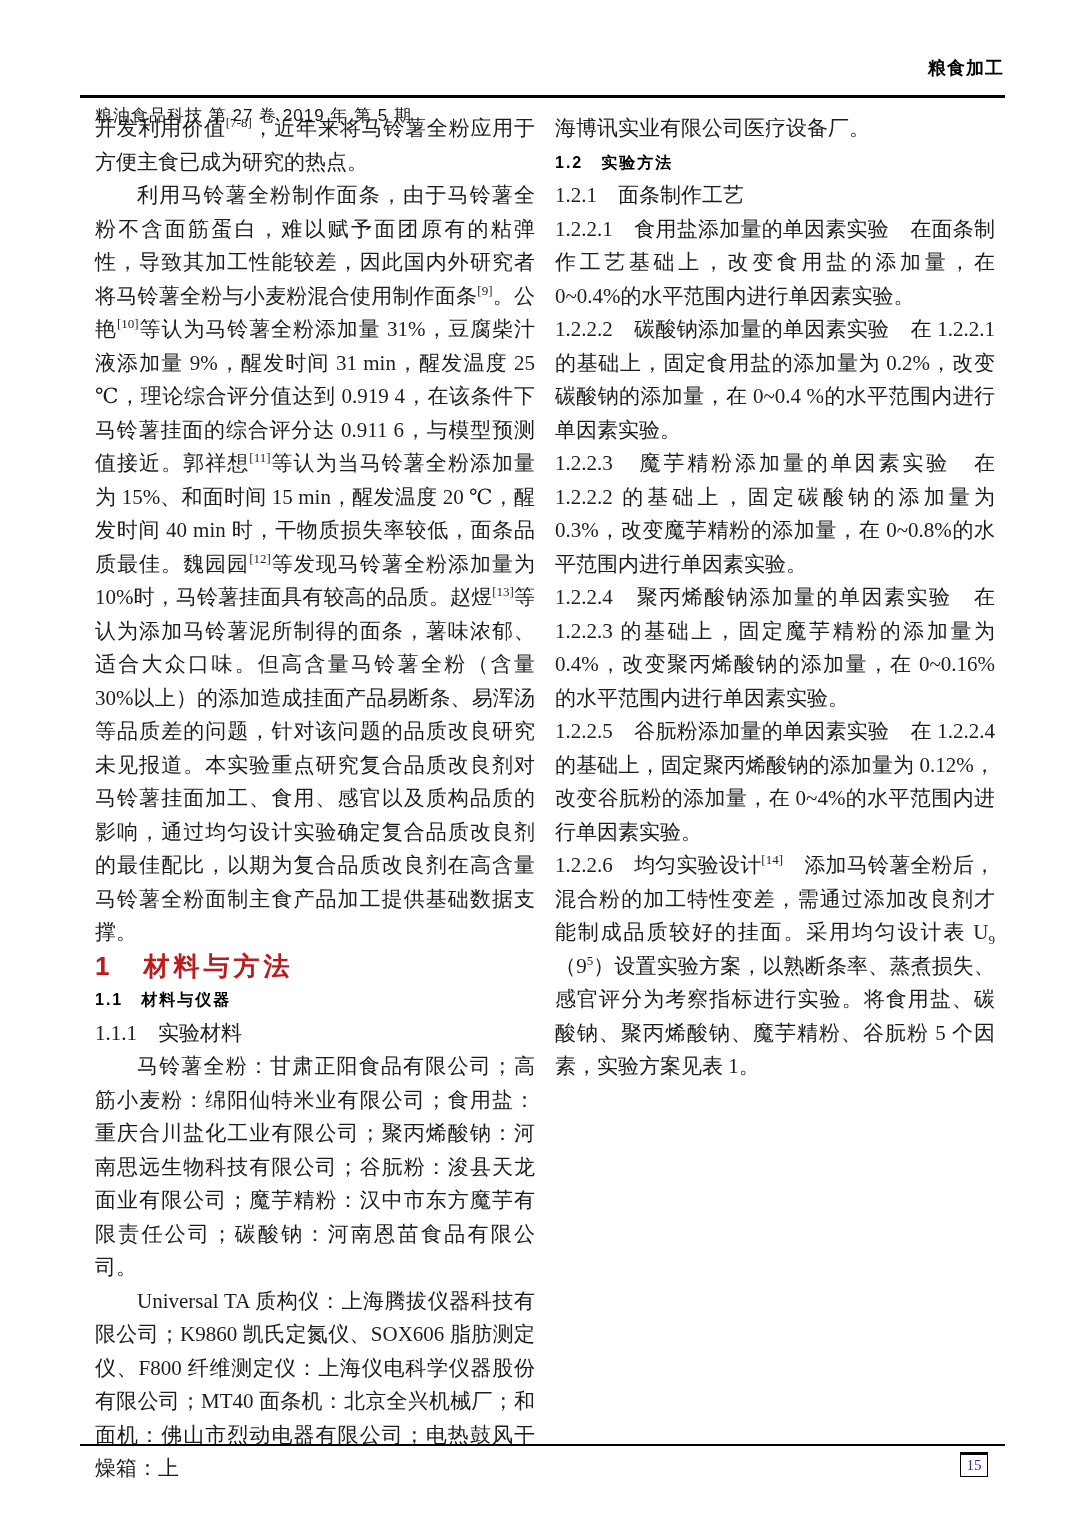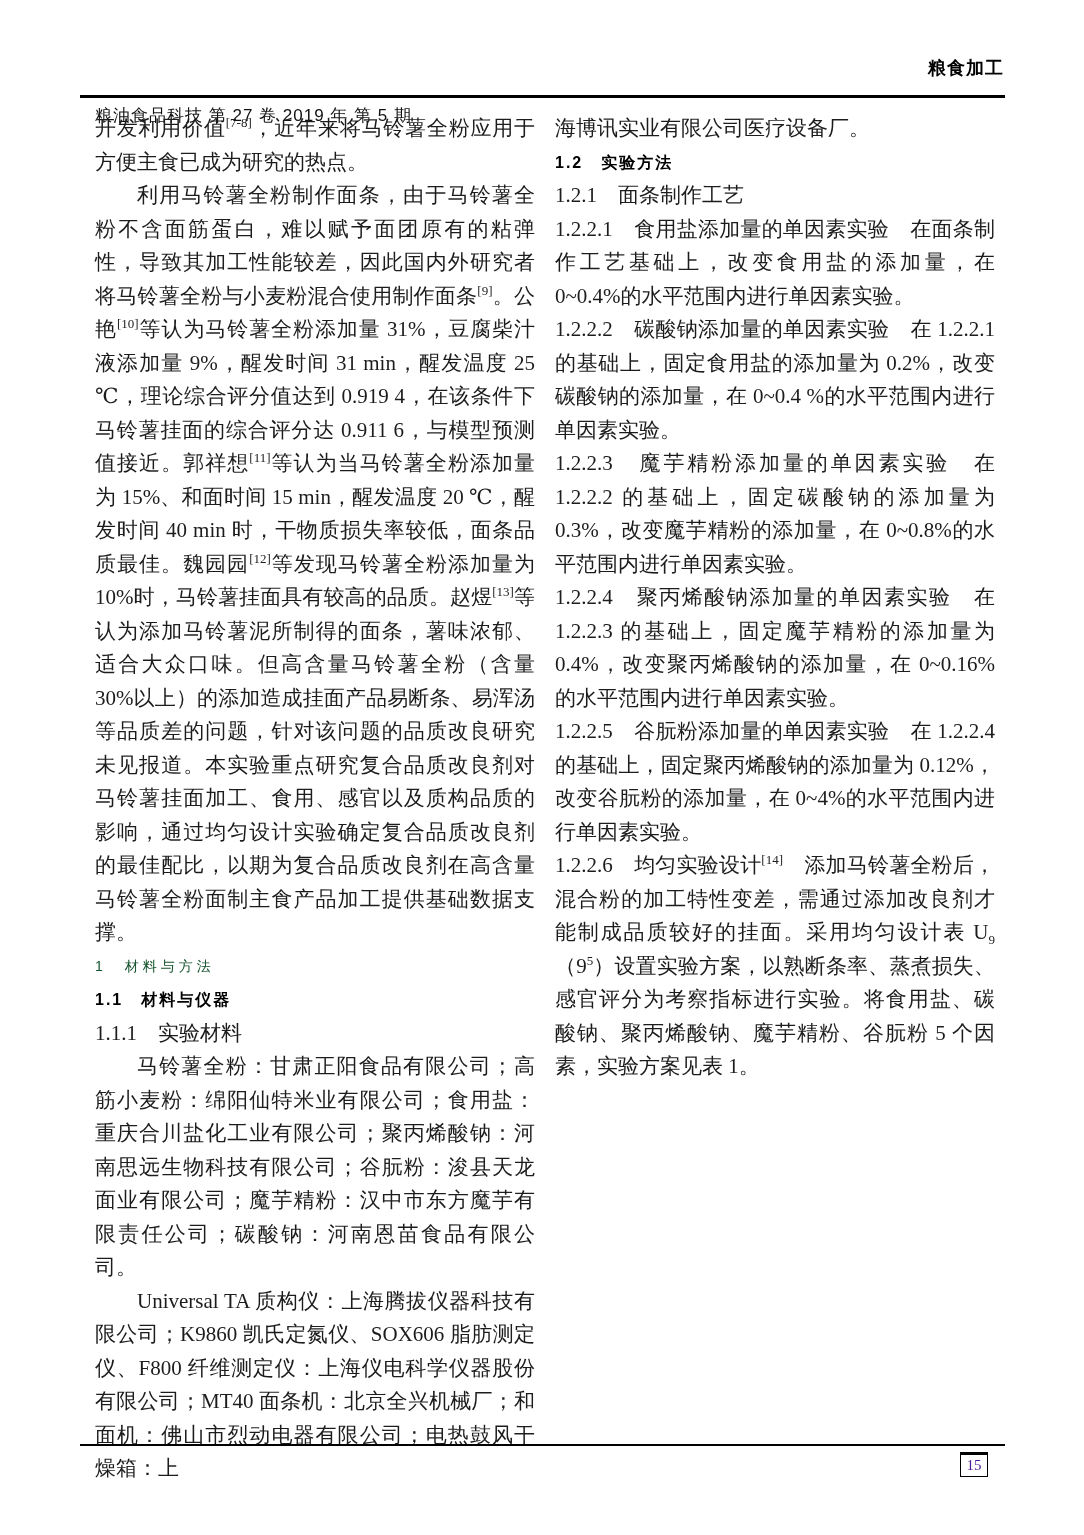--- a/index.html
+++ b/index.html
@@ -42,22 +42,22 @@
     position: absolute; top: 112px; width: 440px;
     font-size: 21px; line-height: 33.5px;
     text-align: justify;
   }
   .col-left { left: 95px; }
   .col-right { left: 555px; }
   .col p { margin: 0; }
   .indent { text-indent: 2em; }
   .h1 {
     font-family: "Liberation Sans", "DejaVu Sans", sans-serif;
-    font-weight: normal; font-size: 14px; letter-spacing: 4px;
-    margin: 12px 0 7px 0; color: #14532d;
+    font-weight: bold; font-size: 26px; letter-spacing: 4px;
+    margin: 12px 0 7px 0; color: #b91c1c;
   }
   .h2 {
     font-family: "Liberation Sans", "DejaVu Sans", sans-serif;
     font-weight: bold; font-size: 16px; letter-spacing: 2px;
     margin: 3px 0 2px 0; color: #000;
   }
   .h2-first { margin-top: 6px; }
   .h3 { margin: 0; }
   sup, sub { font-size: 13px; line-height: 0; }
 </style>

